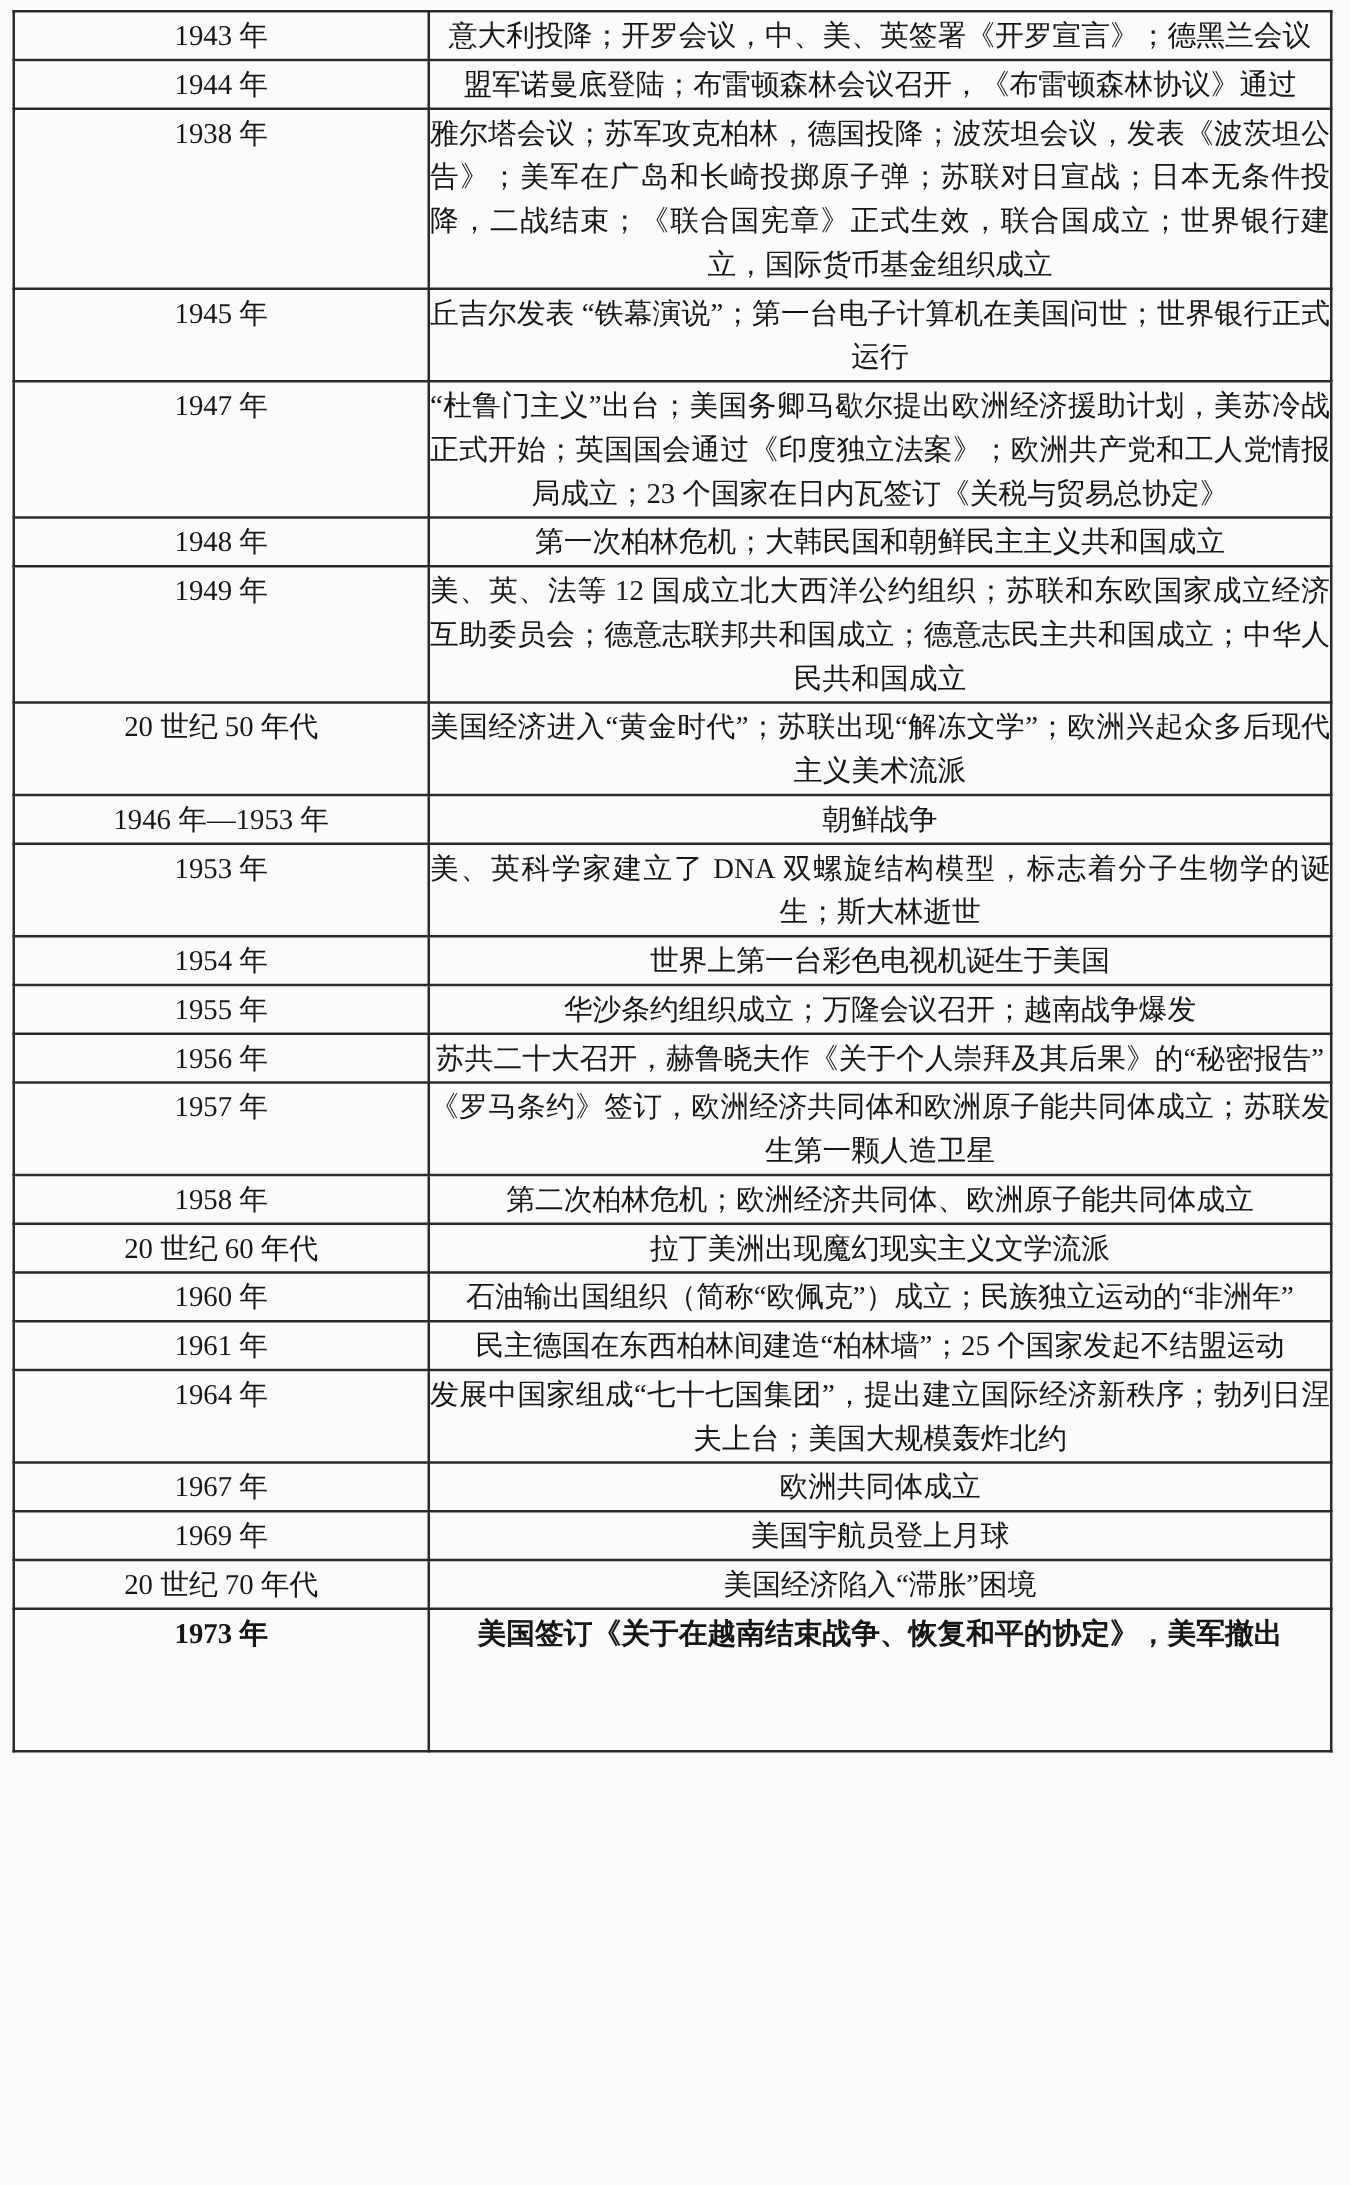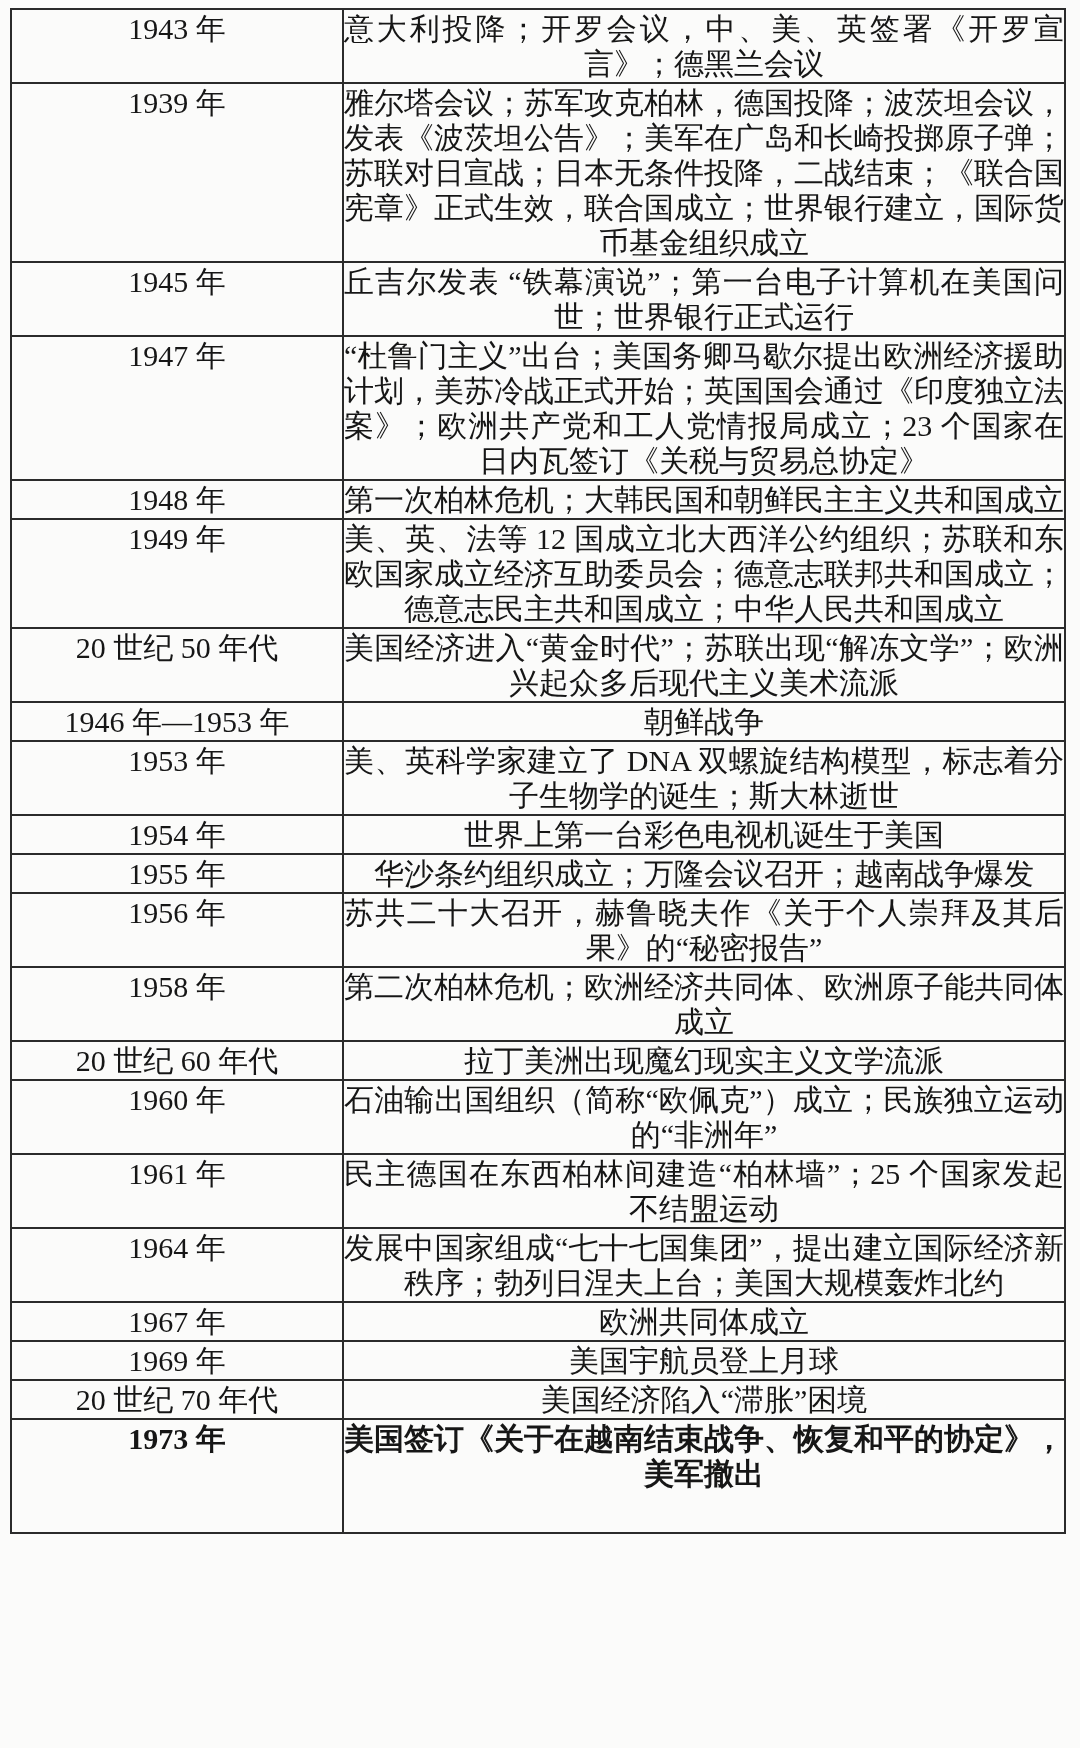--- a/index.html
+++ b/index.html
@@ -22,21 +22,21 @@
     left: 10px;
     top: 8px;
     width: 1056px;
     border-collapse: collapse;
     table-layout: fixed;
     background: #fbfbfa;
   }
   table.timeline td {
     border: 2px solid #2b2b2b;
     vertical-align: top;
-    font-size: 30px;
+    font-size: 23px;
     line-height: 35px;
     padding: 1px 0;
   }
   td.year-cell {
     width: 330px;
     text-align: center;
   }
   td.events-cell {
     text-align: justify;
     text-align-last: center;
@@ -55,21 +55,25 @@
 <body>
 
 <div class="page">
   <table class="timeline">
     <tbody id="timeline-body">
         <tr>
           <td class="year-cell">1943 年</td>
           <td class="events-cell">意大利投降；开罗会议，中、美、英签署《开罗宣言》；德黑兰会议</td>
         </tr>
         <tr>
-          <td class="year-cell">1939 年</td>
+          <td class="year-cell">1944 年</td>
+          <td class="events-cell">盟军诺曼底登陆；布雷顿森林会议召开，《布雷顿森林协议》通过</td>
+        </tr>
+        <tr>
+          <td class="year-cell">1938 年</td>
           <td class="events-cell">雅尔塔会议；苏军攻克柏林，德国投降；波茨坦会议，发表《波茨坦公告》；美军在广岛和长崎投掷原子弹；苏联对日宣战；日本无条件投降，二战结束；《联合国宪章》正式生效，联合国成立；世界银行建立，国际货币基金组织成立</td>
         </tr>
         <tr>
           <td class="year-cell">1945 年</td>
           <td class="events-cell">丘吉尔发表 “铁幕演说”；第一台电子计算机在美国问世；世界银行正式运行</td>
         </tr>
         <tr>
           <td class="year-cell">1947 年</td>
           <td class="events-cell">“杜鲁门主义”出台；美国务卿马歇尔提出欧洲经济援助计划，美苏冷战正式开始；英国国会通过《印度独立法案》；欧洲共产党和工人党情报局成立；23 个国家在日内瓦签订《关税与贸易总协定》</td>
         </tr>
@@ -99,20 +103,24 @@
         </tr>
         <tr>
           <td class="year-cell">1955 年</td>
           <td class="events-cell">华沙条约组织成立；万隆会议召开；越南战争爆发</td>
         </tr>
         <tr>
           <td class="year-cell">1956 年</td>
           <td class="events-cell">苏共二十大召开，赫鲁晓夫作《关于个人崇拜及其后果》的“秘密报告”</td>
         </tr>
         <tr>
+          <td class="year-cell">1957 年</td>
+          <td class="events-cell">《罗马条约》签订，欧洲经济共同体和欧洲原子能共同体成立；苏联发生第一颗人造卫星</td>
+        </tr>
+        <tr>
           <td class="year-cell">1958 年</td>
           <td class="events-cell">第二次柏林危机；欧洲经济共同体、欧洲原子能共同体成立</td>
         </tr>
         <tr>
           <td class="year-cell">20 世纪 60 年代</td>
           <td class="events-cell">拉丁美洲出现魔幻现实主义文学流派</td>
         </tr>
         <tr>
           <td class="year-cell">1960 年</td>
           <td class="events-cell">石油输出国组织（简称“欧佩克”）成立；民族独立运动的“非洲年”</td>

